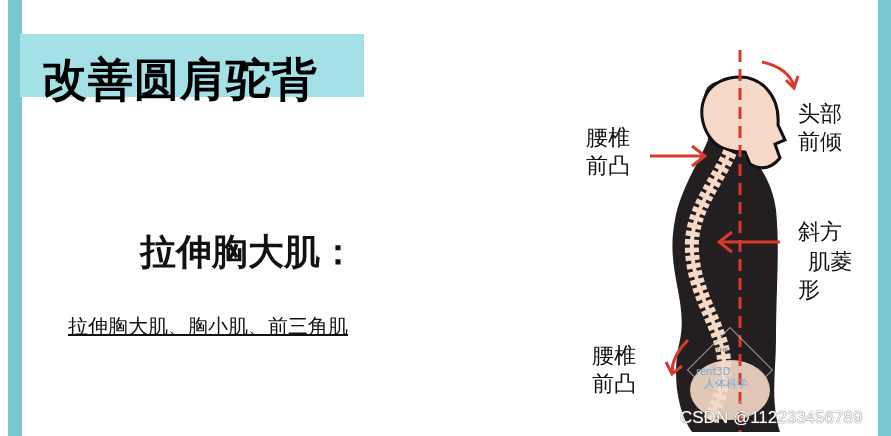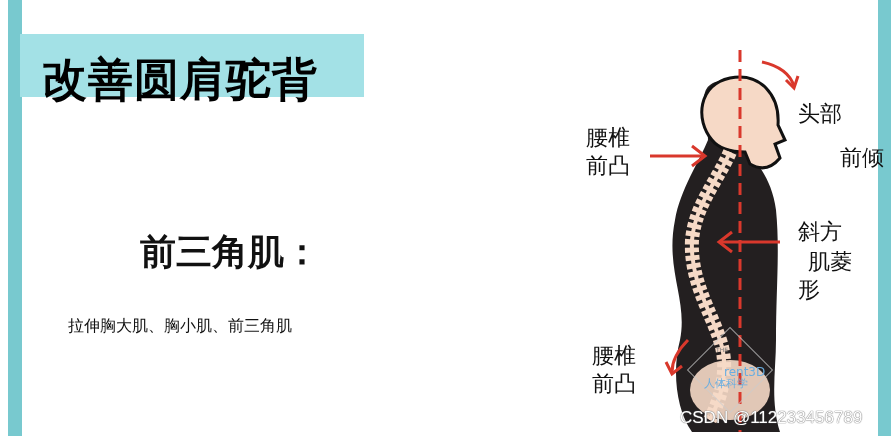--- a/index.html
+++ b/index.html
@@ -5,36 +5,36 @@
   html, body { margin:0; padding:0; }
   body { width:891px; height:436px; background:#ffffff; position:relative; overflow:hidden;
          font-family:"DejaVu Sans", "Liberation Sans", sans-serif; }
   .bar-left { position:absolute; left:8px; top:0; width:14px; height:436px; background:#78c9cf; }
   .bar-right { position:absolute; left:878px; top:0; width:13px; height:436px; background:#78c9cf; }
   .title-band { position:absolute; left:20px; top:34px; width:344px; height:63px; background:#a3e1e6; }
   .title { position:absolute; left:42px; top:52px; font-size:45px; font-weight:bold; color:#000;
            letter-spacing:1px; line-height:56px; white-space:nowrap; }
   .heading { position:absolute; left:140px; top:228px; font-size:36px; font-weight:bold; color:#111;
              line-height:48px; white-space:nowrap; }
-  .body-text { position:absolute; left:68px; top:308px; font-size:16px; color:#111; line-height:36px; white-space:nowrap; }
+  .body-text { position:absolute; left:68px; top:308px; font-size:20px; color:#111; line-height:36px; white-space:nowrap;text-decoration:underline; }
   .illus { position:absolute; left:580px; top:40px; width:296px; height:392px; }
   .lbl { position:absolute; font-size:22px; color:#111; line-height:28px; white-space:nowrap; }
   .watermark { position:absolute; left:680px; top:408px; font-size:17px; color:#ffffff;
                text-shadow:0 0 1px #666, 0 0 1px #666; font-family:"Liberation Sans", sans-serif; white-space:nowrap; }
 </style>
 </head>
 <body>
 
 <div class="bar-left"></div>
 <div class="bar-right"></div>
 
 <div class="title-band"></div>
 <div class="title">改善圆肩驼背</div>
 
-<div class="heading">前三角肌：</div>
+<div class="heading">拉伸胸大肌：</div>
 <div class="body-text">拉伸胸大肌、胸小肌、前三角肌</div>
 
 <div class="illus">
   <svg width="296" height="392" viewBox="0 0 296 392">
 
     <path d="M150 40 C110 40 128 70 128 100 C 120 120 100 150 95 180 C 85 230 108 260 100 300 C 92 330 96 370 112 392 L 200 392 C 190 360 196 330 196 300 C 196 250 200 210 196 170 C 192 140 178 125 168 110 Z" fill="#231f20"></path>
 
     <path d="M132 100 C 115 80 118 45 150 38 C 180 32 200 55 198 85 L 205 100 L 195 104 L 200 118 C 190 130 180 130 170 124 L 165 112 C 155 112 140 110 132 100 Z" fill="#f6d9c6" stroke="#111" stroke-width="3"></path>
 
     <path d="M150 112 C 138 140 115 165 112 200 C 110 240 130 270 140 300 C 150 330 140 360 130 380" fill="none" stroke="#f6d9c6" stroke-width="14" stroke-dasharray="5 3"></path>
@@ -53,26 +53,26 @@
     <line x1="200" y1="202" x2="140" y2="202" stroke="#d9382c" stroke-width="3"></line>
     <path d="M152 192 L139 202 L152 212" fill="none" stroke="#d9382c" stroke-width="3"></path>
 
     <path d="M108 300 C 98 310 92 322 92 332" fill="none" stroke="#d9382c" stroke-width="3"></path>
     <path d="M86 322 L92 334 L102 326" fill="none" stroke="#d9382c" stroke-width="3"></path>
 
     <rect x="120" y="300" width="60" height="60" transform="rotate(45 150 330)" fill="none" stroke="#ccc" stroke-width="1" opacity="0.7"></rect>
   </svg>
   <div class="lbl" style="left:136px;top:296px;font-size:6px;color:#777;">THE</div>
   <div class="lbl" style="left:124px;top:305px;font-size:11px;color:#6aaee0;margin-top:25px;">人体科学</div>
-  <div class="lbl" style="left:144px;top:318px;font-size:12px;color:#6aaee0;">rent3D</div>
+  <div class="lbl" style="left:116px;top:318px;font-size:10px;color:#6aaee0;">rent3D</div>
 
   <div class="lbl" style="left:6px;top:84px;">腰椎</div>
   <div class="lbl" style="left:6px;top:112px;">前凸</div>
   <div class="lbl" style="left:218px;top:60px;">头部</div>
-  <div class="lbl" style="left:218px;top:104px;margin-left:42px;">前倾</div>
+  <div class="lbl" style="left:218px;top:88px;">前倾</div>
   <div class="lbl" style="left:218px;top:180px;font-family:Liberation Mono, monospace;">斜方</div>
   <div class="lbl" style="left:228px;top:208px;">肌菱</div>
   <div class="lbl" style="left:218px;top:236px;">形</div>
   <div class="lbl" style="left:12px;top:302px;">腰椎</div>
   <div class="lbl" style="left:12px;top:330px;">前凸</div>
 </div>
 
 <div class="watermark">CSDN @112233456789</div>
 
 </body></html>

